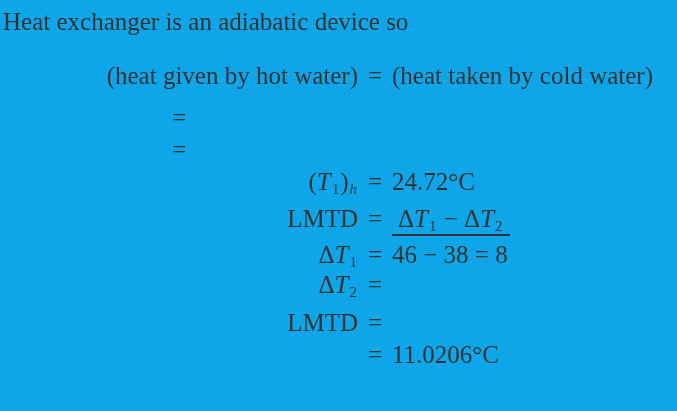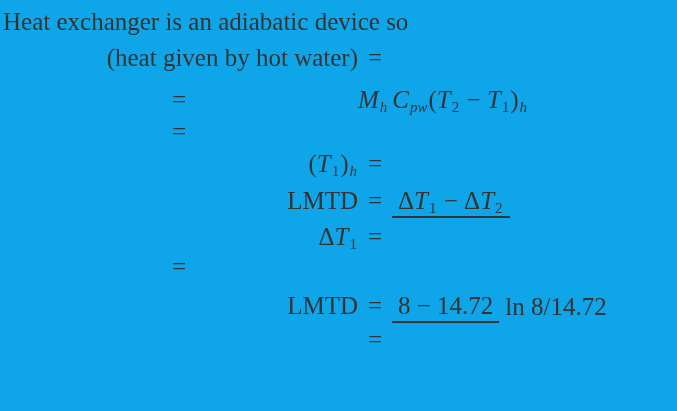--- a/index.html
+++ b/index.html
@@ -11,21 +11,21 @@
     background: #0ea5e9;
     color: #343434;
     font-family: Liberation Serif, serif;
     font-size: 25px;
     overflow: hidden;
   }
   .intro {
     padding: 7px 0 0 3px;
     line-height: 30px;
   }
-  .equations { margin-top: 6px; }
+  .equations { margin-top: 24px; }
   .eqrow {
     display: grid;
     grid-template-columns: 358px 34px 1fr;
     align-items: center;
     line-height: 30px;
   }
   .lhs { text-align: right; white-space: nowrap; }
   .eqc { text-align: center; }
   .rhs { text-align: left; white-space: nowrap; }
   .mb12 { margin-bottom: 12px; }
@@ -37,21 +37,21 @@
   .it { font-style: italic; }
   sub {
     font-size: 15px;
     line-height: 0;
     vertical-align: -4px;
     margin: 0 1px 0 1px;
   }
   .sp { margin-left: 4px; }
   .frac {
     display: inline-flex;
-    flex-direction: row;
+    flex-direction: column;
     vertical-align: middle;
     text-align: center;
   }
   .frac .num {
     padding: 0 6px 1px 6px;
     border-bottom: 2px solid #343434;
     line-height: 28px;
   }
   .frac .den {
     padding: 1px 6px 0 6px;
@@ -63,65 +63,63 @@
 
 <div class="page">
 
   <p class="intro">Heat exchanger is an adiabatic device so</p>
 
   <div class="equations">
 
     <div class="eqrow mb12">
       <div class="lhs">(heat given by hot water)</div>
       <div class="eqc">=</div>
+      <div class="rhs">(heat taken by cold water)</div>
     </div>
 
     <div class="eqrow mb2">
       <div class="eqc">=</div>
-      <div class="rhs"><span class="it">M</span><sub class="it">h</sub><span class="it sp">C</span><sub class="it">pw</sub><span>(</span><span class="it">T</span><sub>2</sub><span> − </span><span class="it">T</span><sub>1</sub><span>)</span><sub class="it">h</sub></div>
     </div>
 
     <div class="eqrow mb2">
       <div class="eqc">=</div>
     </div>
 
     <div class="eqrow mb6">
       <div class="lhs"><span>(</span><span class="it">T</span><sub>1</sub><span>)</span><sub class="it">h</sub></div>
       <div class="eqc">=</div>
+      <div class="rhs">24.72°C</div>
     </div>
 
     <div class="eqrow mb4">
       <div class="lhs">LMTD</div>
       <div class="eqc">=</div>
       <div class="rhs">
         <span class="frac">
           <span class="num"><span>Δ</span><span class="it">T</span><sub>1</sub><span> − </span><span>Δ</span><span class="it">T</span><sub>2</sub></span>
         </span>
       </div>
     </div>
 
     <div class="eqrow mb0">
       <div class="lhs"><span>Δ</span><span class="it">T</span><sub>1</sub></div>
       <div class="eqc">=</div>
+      <div class="rhs">46 − 38 = 8</div>
     </div>
 
     <div class="eqrow mb8">
+      <div class="lhs"><span>Δ</span><span class="it">T</span><sub>2</sub></div>
       <div class="eqc">=</div>
     </div>
 
     <div class="eqrow mb2">
       <div class="lhs">LMTD</div>
       <div class="eqc">=</div>
-      <div class="rhs">
-        <span class="frac">
-          <span class="num">8 − 14.72</span>
-          <span class="den">ln 8/14.72</span>
-        </span>
-      </div>
     </div>
 
     <div class="eqrow">
       <div class="lhs"></div>
       <div class="eqc">=</div>
+      <div class="rhs">11.0206°C</div>
     </div>
 
   </div>
 </div>
 
 </body></html>

